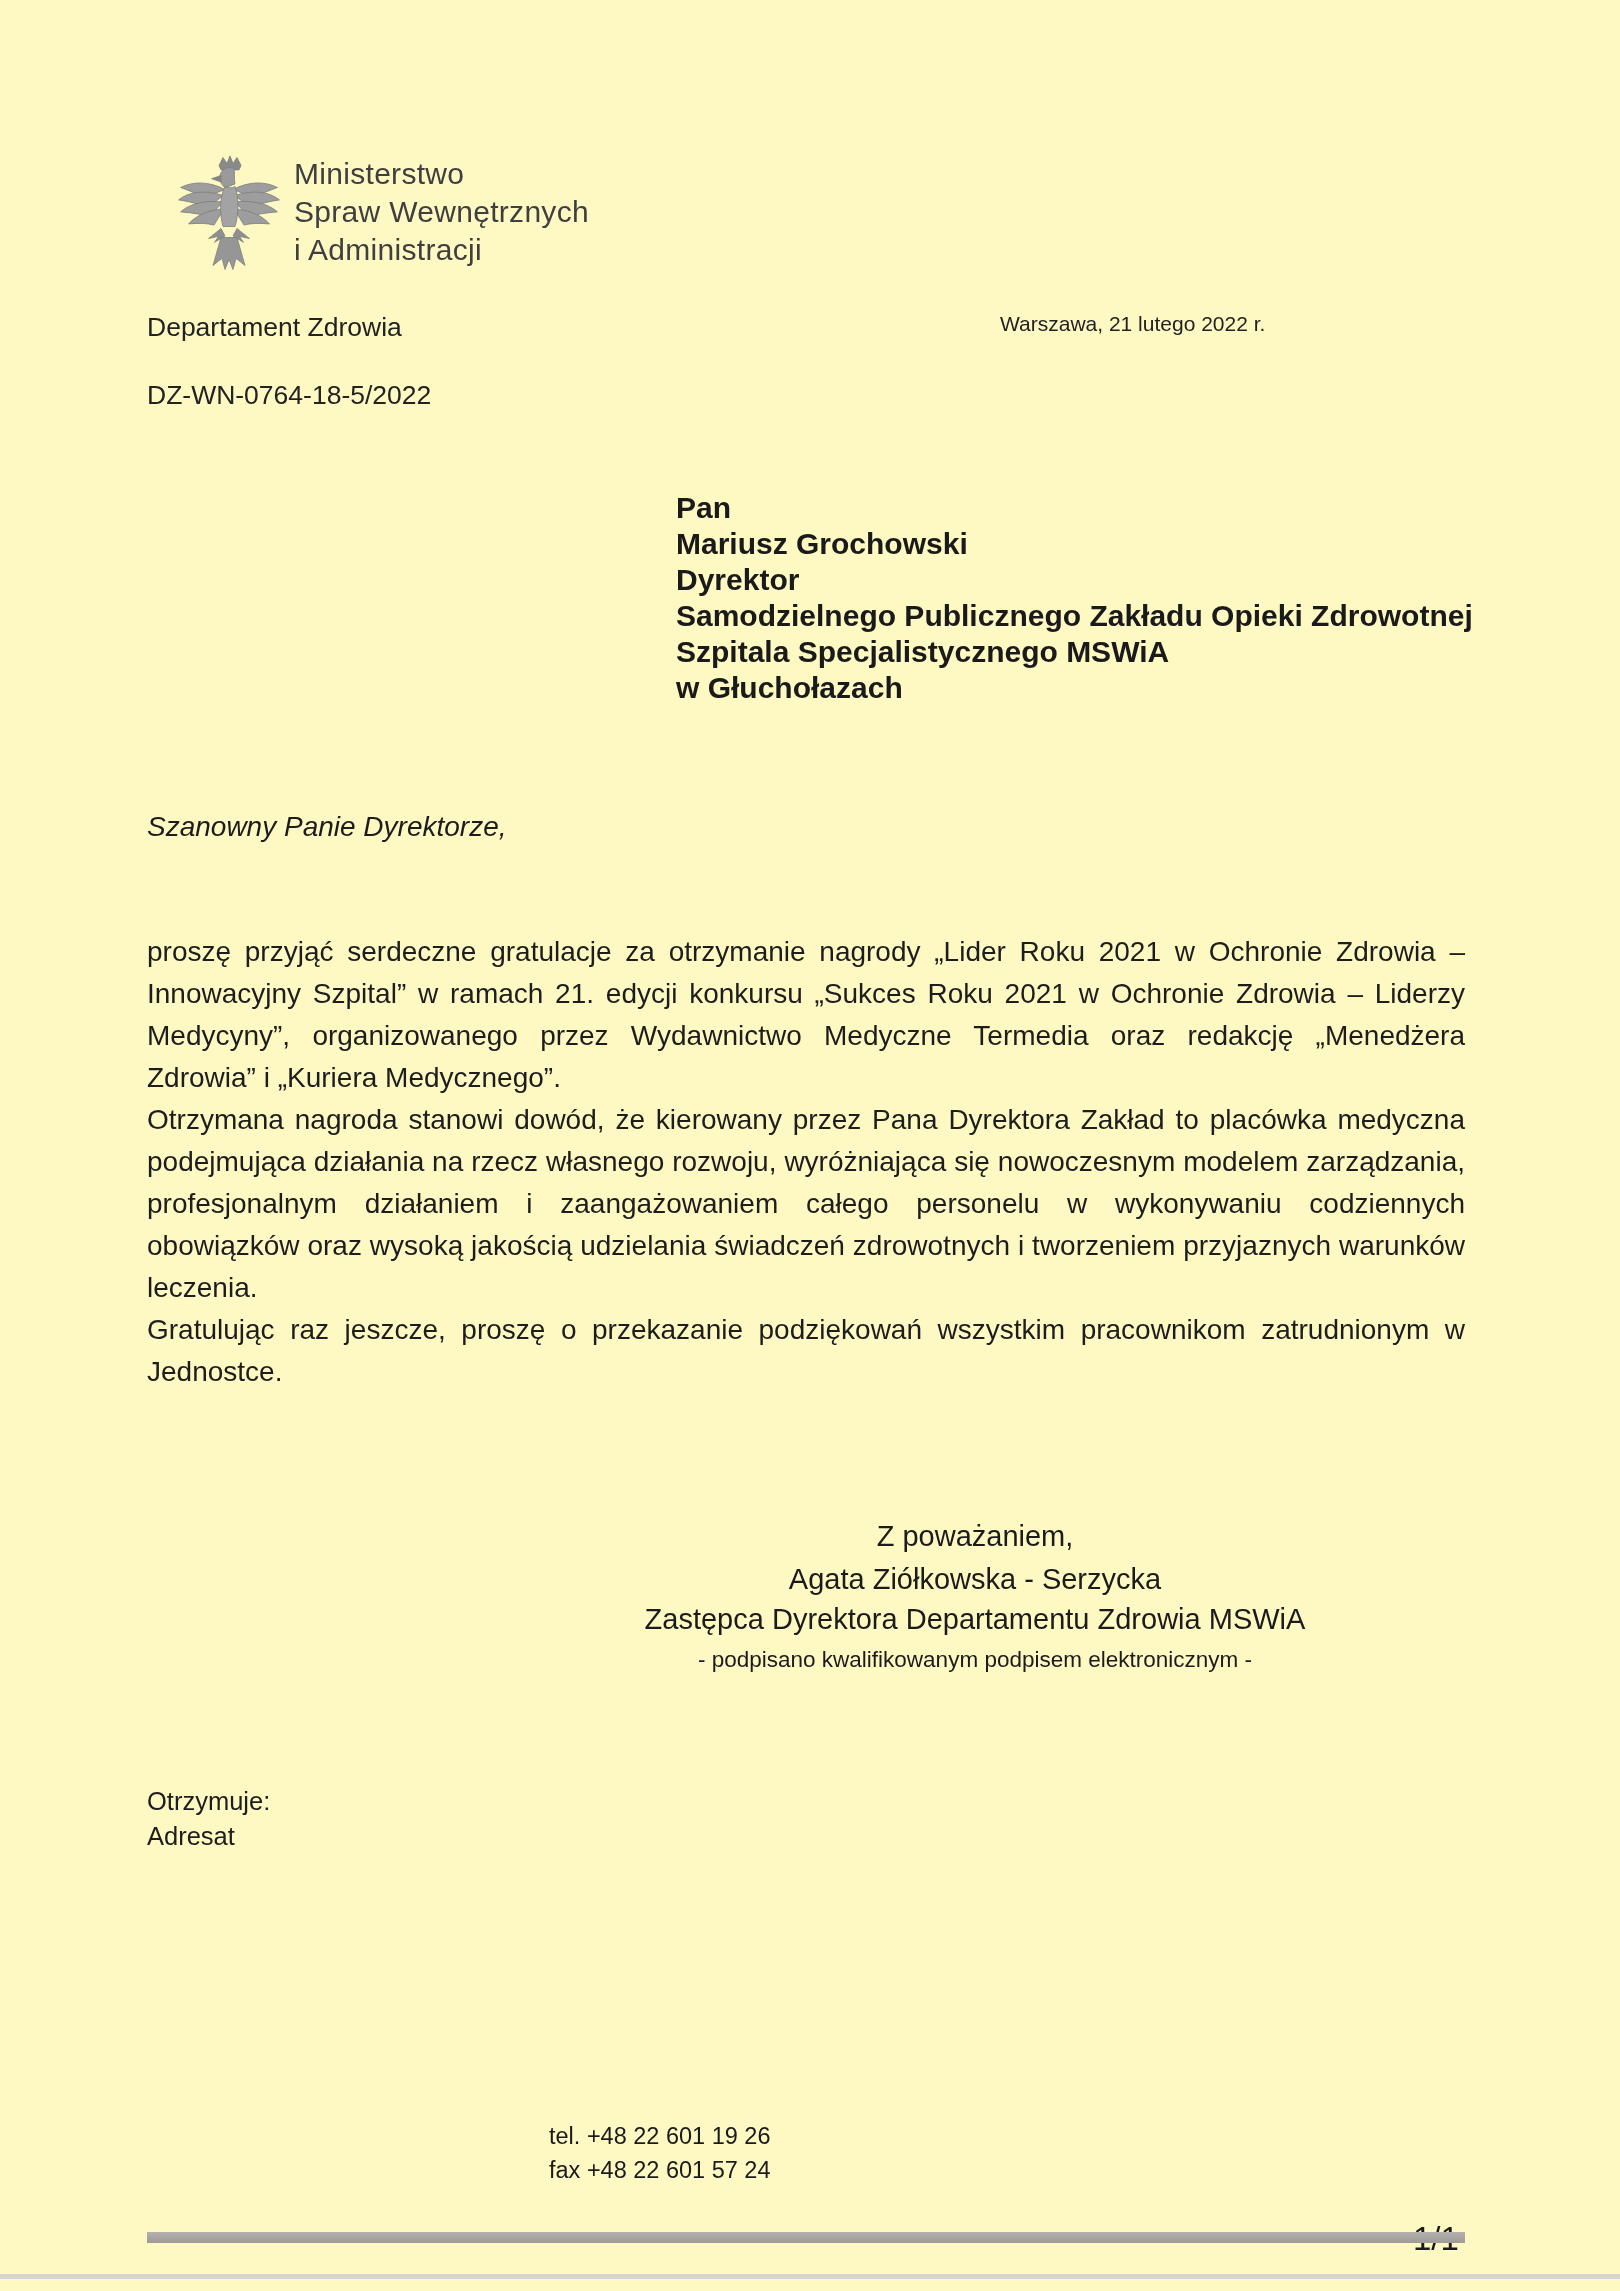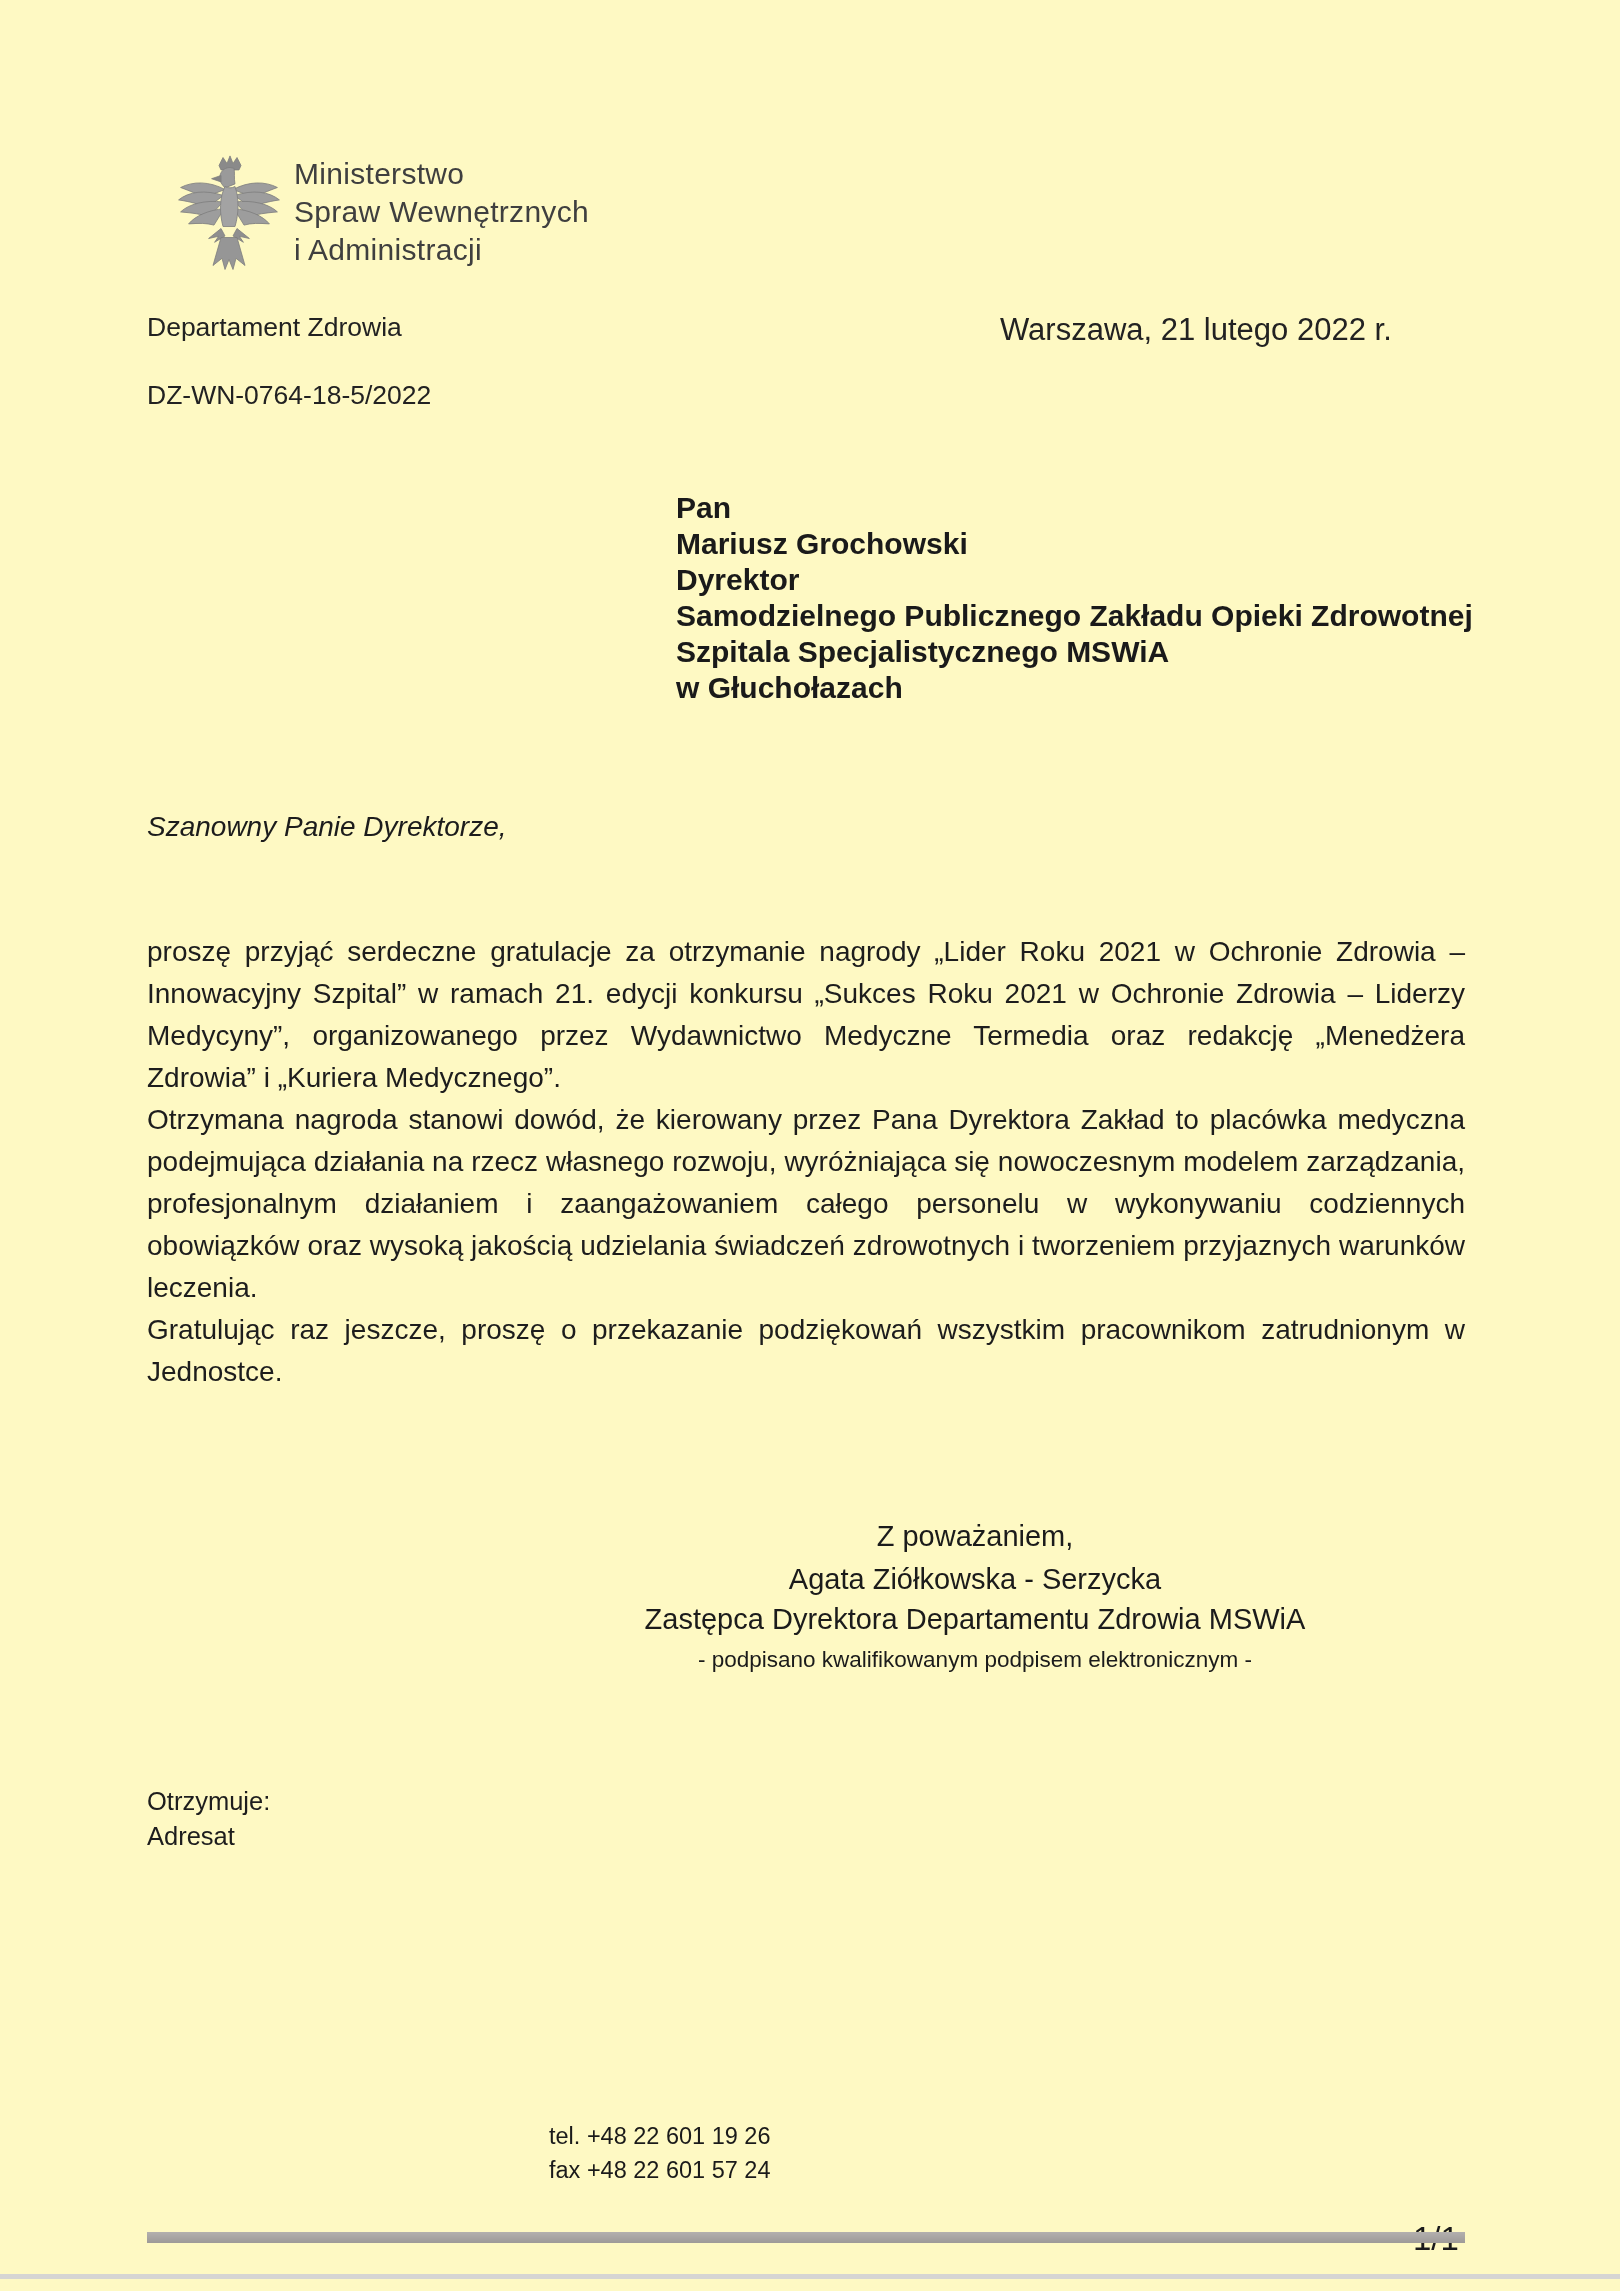--- a/index.html
+++ b/index.html
@@ -11,21 +11,21 @@
     font-family:"Liberation Sans", sans-serif;
     color:#1c1c1c;
     overflow:hidden;
     padding-left:8px;
   }
   .abs { position:absolute; }
 
   .ministry-name { font-size:30px; line-height:38px; color:#3f3f3f; font-weight:400; letter-spacing:0.3px; }
 
   .dept-line   { font-size:26.5px; color:#222; }
-  .date-line   { font-size:31px; color:#222; }
+  .date-line   { font-size:21px; color:#222; }
   .ref-line    { font-size:26.5px; color:#222; }
 
   .recipient   { font-size:30px; line-height:36px; font-weight:700; color:#1a1a1a; }
 
   .salutation  { font-size:28px; font-style:italic; color:#1c1c1c; }
 
   .body-text { width:1318px; font-size:28px; line-height:42px; color:#1d1d1d; text-align:justify; }
   .body-text p { margin:0; }
 
   .signature { width:902px; text-align:center; color:#1b1b1b;margin-top:19px; }

